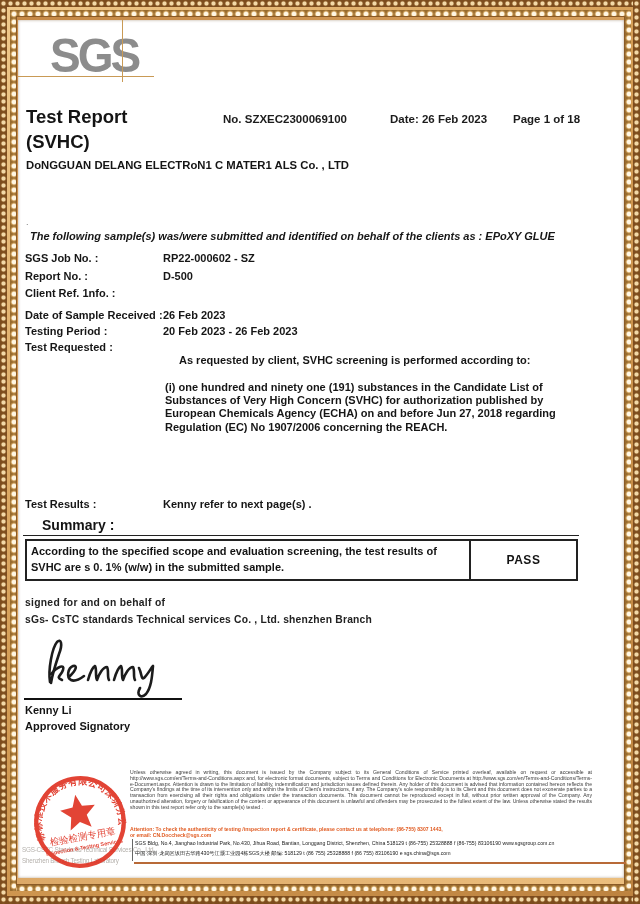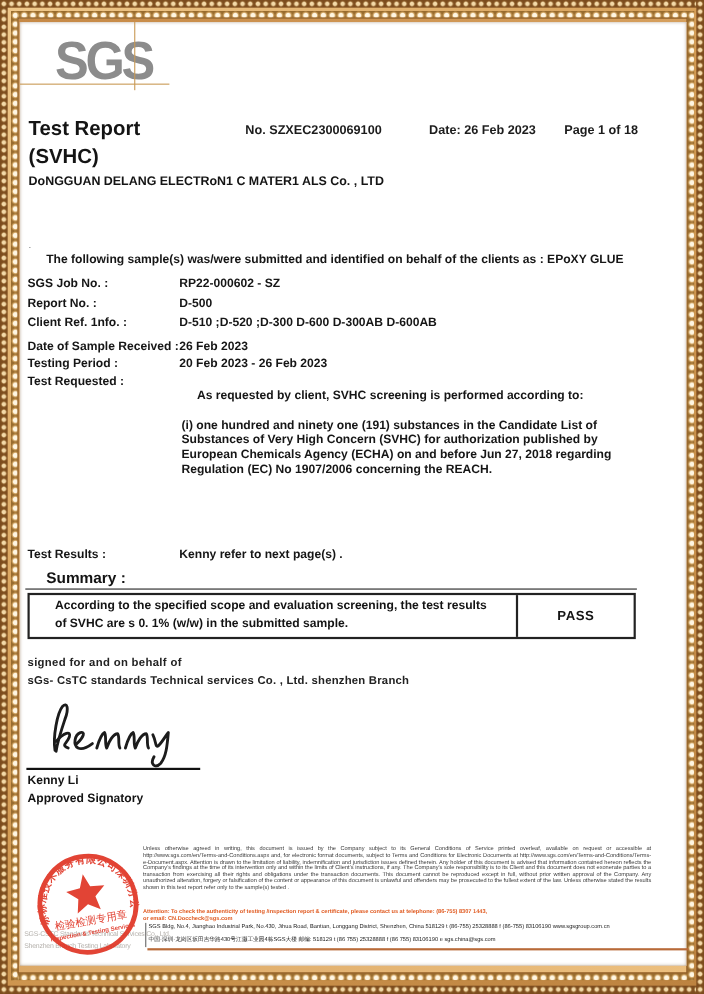--- a/index.html
+++ b/index.html
@@ -34,31 +34,31 @@
   .logo{left:32px;top:6px;font-size:46px;font-weight:700;color:#8c8c8c;
     letter-spacing:-3px;transform:scaleY(1.06);transform-origin:top left;}
   .cropline-h{left:0;top:56px;width:136px;height:1px;background:#c99a55;}
   .cropline-v{left:104px;top:0;width:1px;height:62px;background:#c99a55;}
   .doc-title{left:8px;top:84px;font-size:18.5px;line-height:25px;font-weight:700;white-space:pre-line;}
   .meta{top:93px;font-size:11.5px;font-weight:700;color:#1c1c1c;margin-left:20px;}
   .meta.no{left:185px;}  .meta.date{left:352px;}  .meta.pageinfo{left:475px;}
   .client-name{left:8px;top:139px;font-size:11.3px;font-weight:700;color:#151515;}
   .client-addr{left:8px;top:160px;font-size:10.6px;font-weight:700;color:#151515;white-space:nowrap;}
   .stray-dot{left:8px;top:197px;font-size:9px;color:#777;}
-  .intro{left:24px;top:210px;font-size:11px;font-weight:700;color:#161616;}
+  .intro{left:12px;top:210px;font-size:11px;font-weight:700;color:#161616;font-style:italic;}
   .row-label{left:7px;font-size:11px;font-weight:700;color:#161616;}
   .row-value{left:145px;font-size:11px;font-weight:700;color:#161616;}
   .req-block{left:147px;top:321px;width:412px;font-size:11px;line-height:13.3px;
     font-weight:700;color:#161616;white-space:pre-line;}
   .req-intro{text-indent:14px;}
   .summary-label{left:24px;top:497px;font-size:14px;font-weight:700;}
   .summary-rule{left:5px;top:515px;width:556px;height:1px;background:#222;}
   .summary-box{left:7px;top:519px;width:553px;height:42px;border:2px solid #222;
     display:flex;box-sizing:border-box;}
-  .summary-text{width:444px;padding:2px 23px;font-size:11px;line-height:16px;
+  .summary-text{width:444px;padding:2px 4px;font-size:11px;line-height:16px;
     font-weight:700;border-right:2px solid #222;box-sizing:border-box;}
   .summary-pass{flex:1;display:flex;align-items:center;justify-content:center;
     font-size:12px;font-weight:700;letter-spacing:.5px;}
   .signed1{left:7px;top:577px;font-size:10.3px;font-weight:700;letter-spacing:.3px;color:#222;}
   .signed2{left:7px;top:594px;font-size:10.3px;font-weight:700;letter-spacing:.2px;color:#222;}
   .sig-svg{left:20px;top:616px;}
   .sig-line{left:6px;top:678px;width:158px;height:2px;background:#111;}
   .sig-name{left:7px;top:684px;font-size:11px;font-weight:700;}
   .sig-role{left:7px;top:700px;font-size:11px;font-weight:700;}
   .underlay{left:0;top:824px;width:190px;font-size:6.3px;line-height:11px;color:#b5b1ac;
@@ -104,21 +104,20 @@
   <div class="abs client-name">DoNGGUAN DELANG ELECTRoN1 C MATER1 ALS Co. , LTD</div>
 
   <div class="abs stray-dot">.</div>
   <div class="abs intro">The following sample(s) was/were submitted and identified on behalf of the clients as : EPoXY GLUE</div>
 
   <div class="abs row-label" style="top:232px">SGS Job No. :</div>
   <div class="abs row-value" style="top:232px">RP22-000602 - SZ</div>
   <div class="abs row-label" style="top:250px">Report No. :</div>
   <div class="abs row-value" style="top:250px">D-500</div>
   <div class="abs row-label" style="top:267px">Client Ref. 1nfo. :</div>
-  <div class="abs row-value" style="top:267px">D-510 ;D-520 ;D-300 D-600 D-300AB D-600AB</div>
   <div class="abs row-label" style="top:289px">Date of Sample Received :</div>
   <div class="abs row-value" style="top:289px">26 Feb 2023</div>
   <div class="abs row-label" style="top:305px">Testing Period :</div>
   <div class="abs row-value" style="top:305px">20 Feb 2023 - 26 Feb 2023</div>
 
   <div class="abs row-label" style="top:321px">Test Requested :</div>
   <div class="abs req-block">
     <div class="req-intro">As requested by client, SVHC screening is performed according to:</div>
     <div>(i) one hundred and ninety one (191) substances in the Candidate List of
 Substances of Very High Concern (SVHC) for authorization published by

